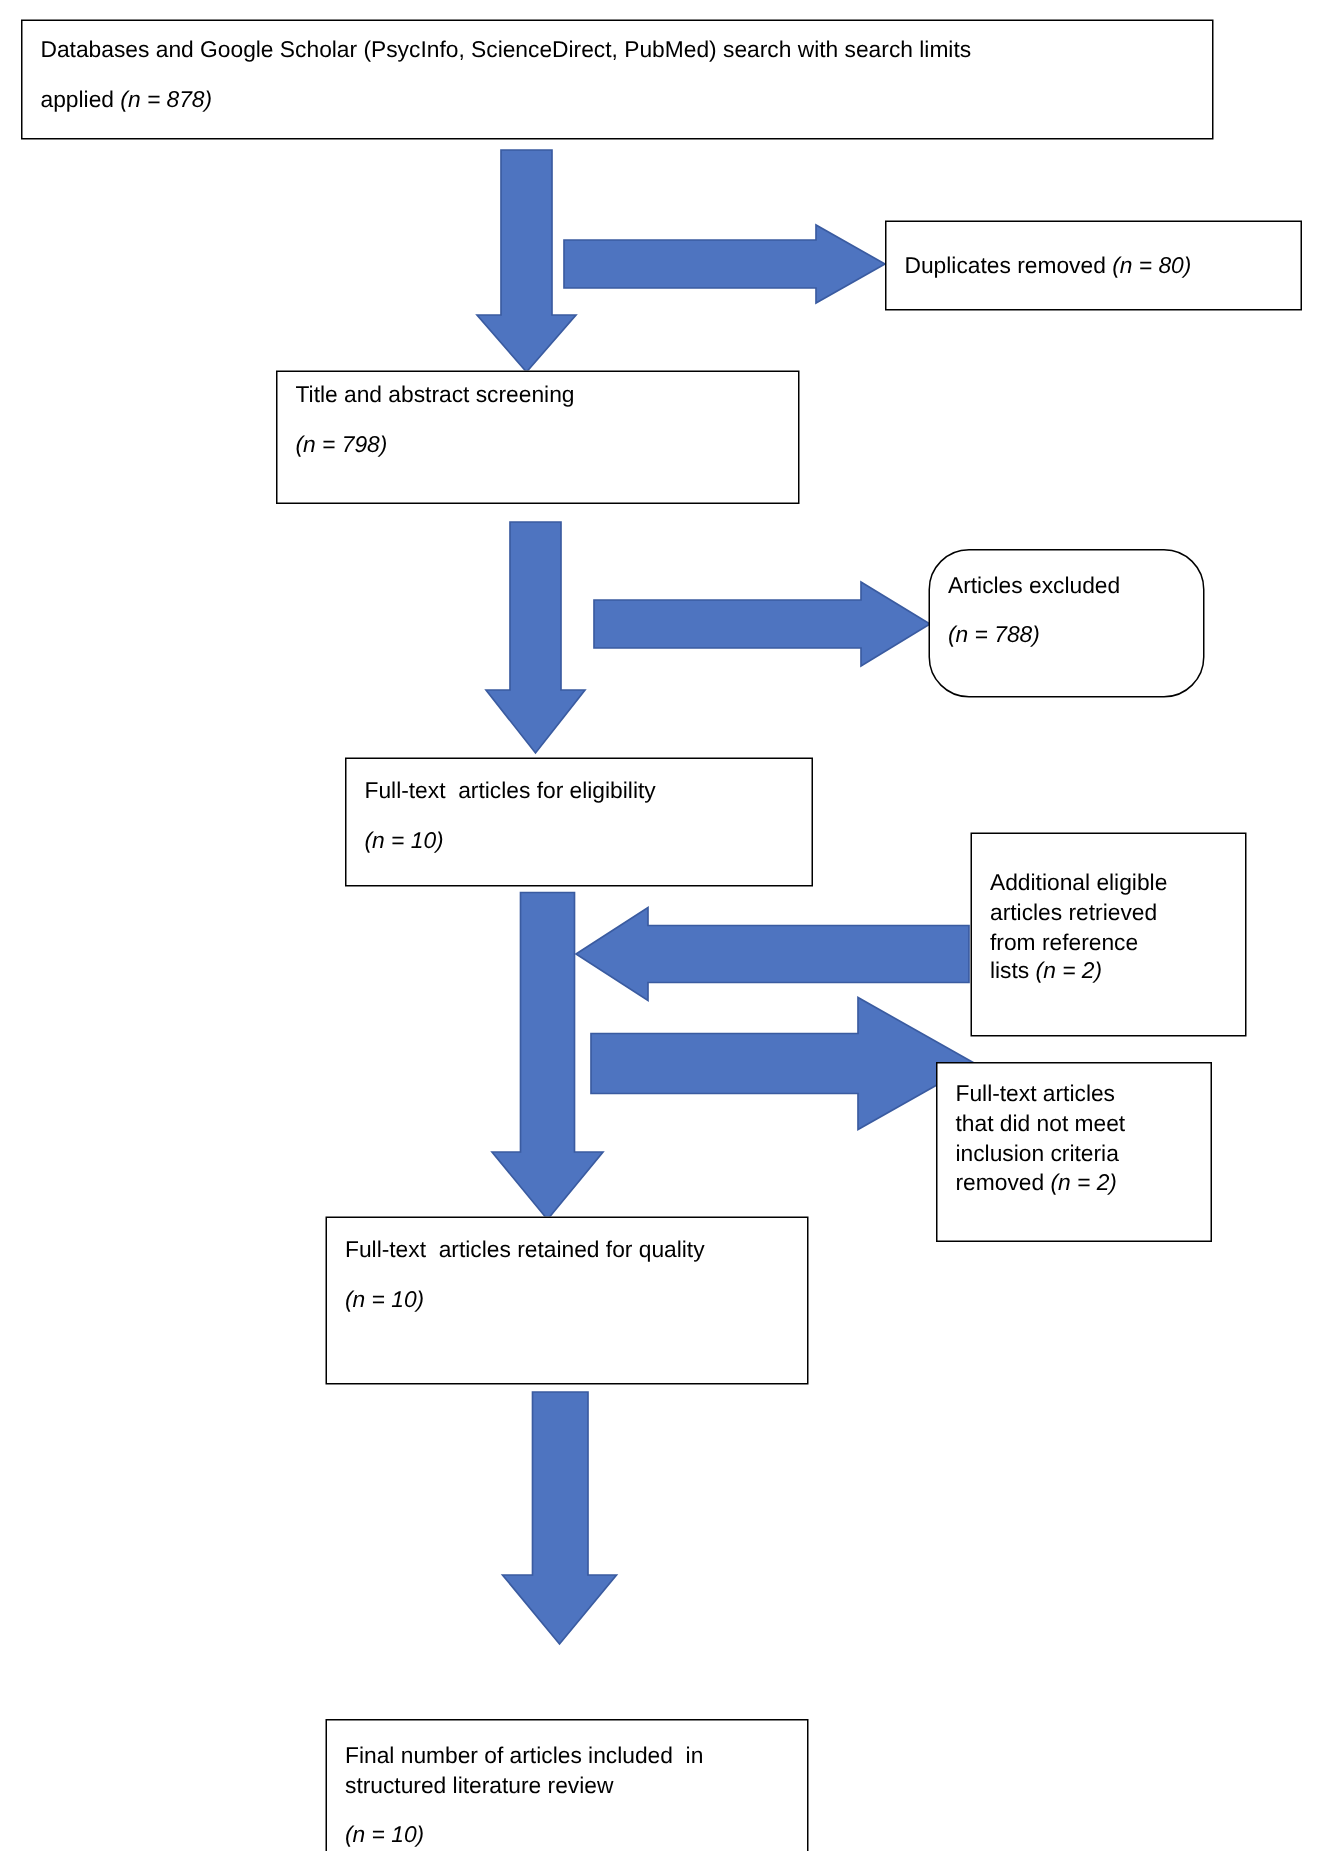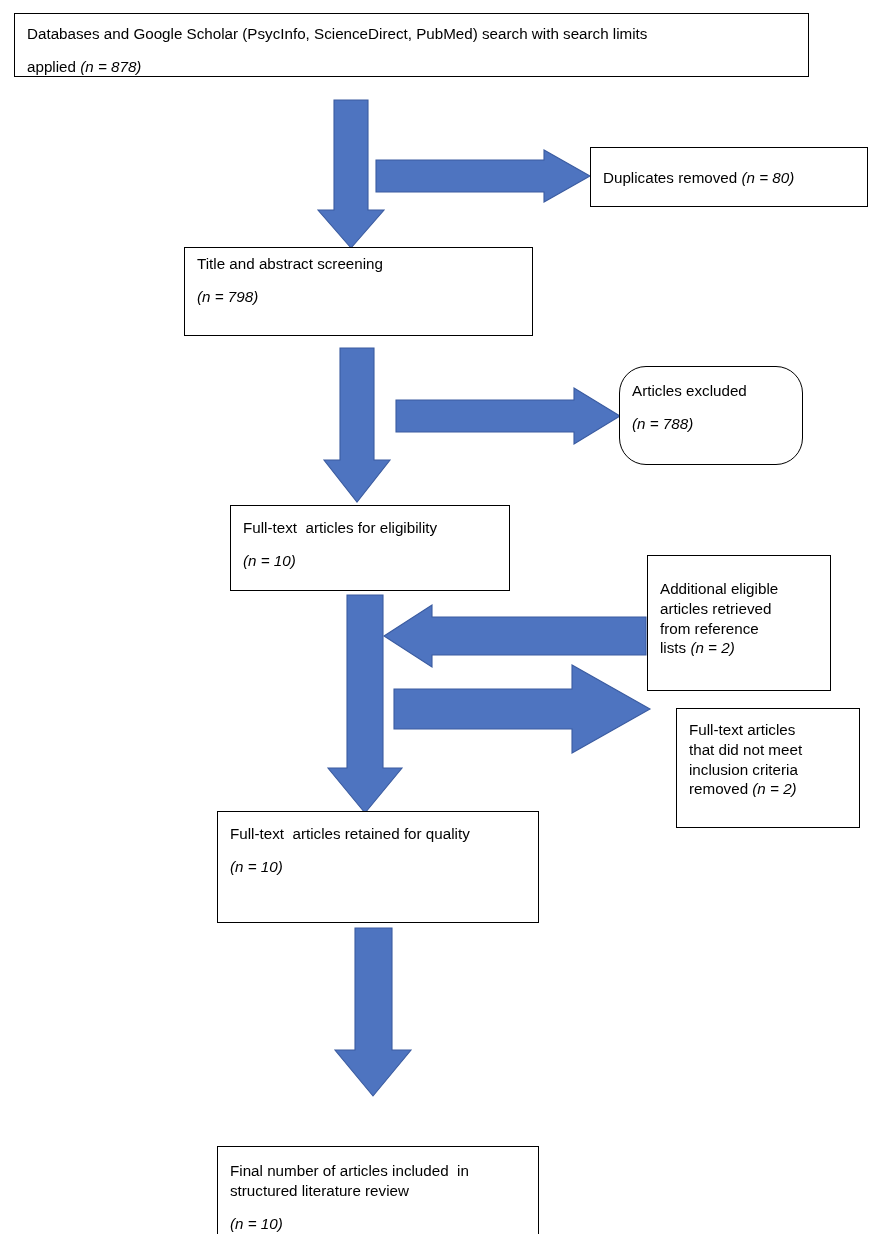--- a/index.html
+++ b/index.html
@@ -102,21 +102,21 @@
       <polygon class="arrow-shape" points="0,26 178,26 178,2 256,46 178,90 178,66 0,66" fill="#4E74C0" stroke="#3A5BA0"></polygon>
     </svg>
   </div>
 
   <div class="arrow" style="left:333px; top:928px; width:80px; height:170px;">
     <svg width="80" height="170" viewBox="0 0 80 170">
       <polygon class="arrow-shape" points="22,0 59,0 59,122 78,122 40,168 2,122 22,122" fill="#4E74C0" stroke="#3A5BA0"></polygon>
     </svg>
   </div>
 
-  <div class="box" style="left:14px; top:13px; width:795px; height:64px;">
+  <div class="box" style="left:14px; top:13px; width:795px; height:80px;">
     <span class="line">Databases and Google Scholar (PsycInfo, ScienceDirect, PubMed) search with search limits</span>
     <span class="gap"></span>
     <span class="line"><span>applied </span><span class="nval">(n = 878)</span></span>
   </div>
 
   <div class="box" style="left:590px; top:147px; width:278px; height:60px; display:flex; align-items:center;">
     <span class="line"><span>Duplicates removed </span><span class="nval">(n = 80)</span></span>
   </div>
 
   <div class="box" style="left:184px; top:247px; width:349px; height:89px; padding-top:6px;">
@@ -124,34 +124,34 @@
     <span class="gap"></span>
     <span class="line nval">(n = 798)</span>
   </div>
 
   <div class="box" style="left:619px; top:366px; width:184px; height:99px; padding-top:14px;border-radius:27px;">
     <span class="line">Articles excluded</span>
     <span class="gap"></span>
     <span class="line nval">(n = 788)</span>
   </div>
 
-  <div class="box" style="left:230px; top:505px; width:280px; height:86px; padding-top:12px;">
+  <div class="box" style="left:230px; top:505px; width:312px; height:86px; padding-top:12px;">
     <span class="line">Full-text  articles for eligibility</span>
     <span class="gap"></span>
     <span class="line nval">(n = 10)</span>
   </div>
 
   <div class="box" style="left:647px; top:555px; width:184px; height:136px; padding-top:23px;">
     <span class="line">Additional eligible</span>
     <span class="line">articles retrieved</span>
     <span class="line">from reference</span>
     <span class="line"><span>lists </span><span class="nval">(n = 2)</span></span>
   </div>
 
-  <div class="box" style="left:676px; top:708px; width:184px; height:120px; padding-top:11px;">
+  <div class="box" style="left:624px; top:708px; width:184px; height:120px; padding-top:11px;">
     <span class="line">Full-text articles</span>
     <span class="line">that did not meet</span>
     <span class="line">inclusion criteria</span>
     <span class="line"><span>removed </span><span class="nval">(n = 2)</span></span>
   </div>
 
   <div class="box" style="left:217px; top:811px; width:322px; height:112px; padding-top:12px;">
     <span class="line">Full-text  articles retained for quality</span>
     <span class="gap"></span>
     <span class="line nval">(n = 10)</span>

